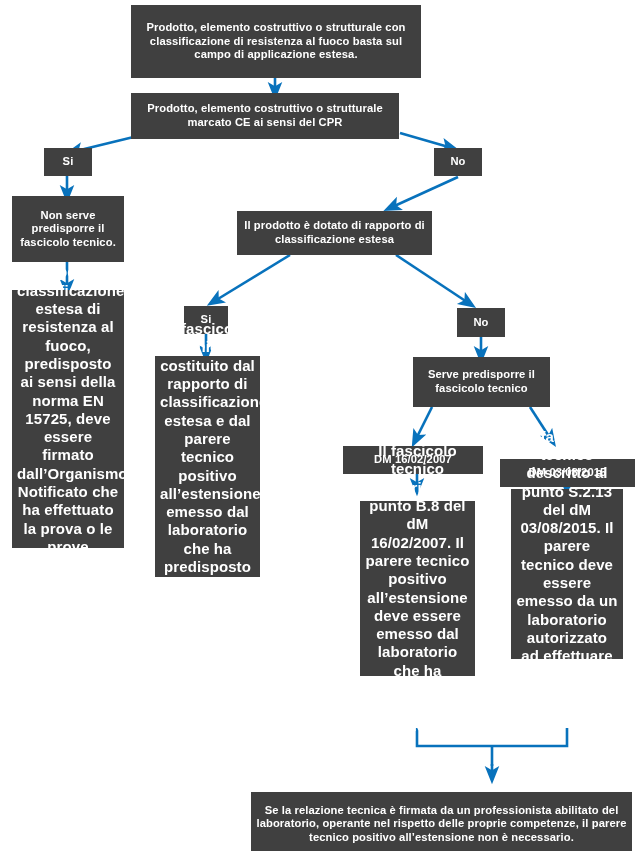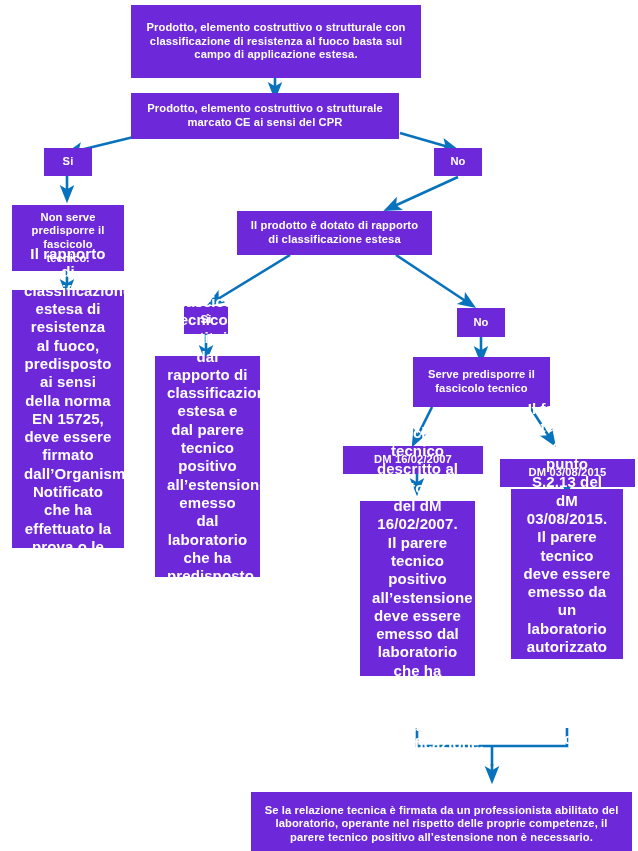--- a/index.html
+++ b/index.html
@@ -22,29 +22,29 @@
   }
   svg.connectors {
     position: absolute;
     left: 0; top: 0;
     width: 638px;
     height: 851px;
     pointer-events: none;
   }
   .node {
     position: absolute;
-    background: #6d28d9;
+    background: #404040;
     color: #ffffff;
     box-sizing: border-box;
     display: flex;
     align-items: center;
     justify-content: center;
     text-align: center;
     line-height: 1.22;
-    padding: 4px 12px;
+    padding: 4px 5px;
     font-weight: 600;
     letter-spacing: 0.1px;
   }
   .node span { display: block; width: 100%; }
   .t11 { font-size: 11.2px; }
   .t105 { font-size: 15px; }
   .decision { font-size: 11.2px; font-weight: 700; }
 </style>
 </head>
 <body>
@@ -89,21 +89,21 @@
   </div>
 
   <div class="node decision" style="left:44px; top:148px; width:48px; height:28px;">
     <span>Si</span>
   </div>
 
   <div class="node decision" style="left:434px; top:148px; width:48px; height:28px;">
     <span>No</span>
   </div>
 
-  <div class="node t11" style="left:12px; top:196px; width:112px; height:66px;margin-top:9px;">
+  <div class="node t11" style="left:12px; top:196px; width:112px; height:66px;">
     <span>Non serve predisporre il fascicolo tecnico.</span>
   </div>
 
   <div class="node t105" style="left:12px; top:290px; width:112px; height:258px;">
     <span>Il rapporto di classificazione estesa di resistenza al fuoco, predisposto ai sensi della norma EN 15725, deve essere firmato dall’Organismo Notificato che ha effettuato la prova o le prove rilevanti.</span>
   </div>
 
   <div class="node t11" style="left:237px; top:211px; width:195px; height:44px;">
     <span>Il prodotto è dotato di rapporto di classificazione estesa</span>
   </div>

